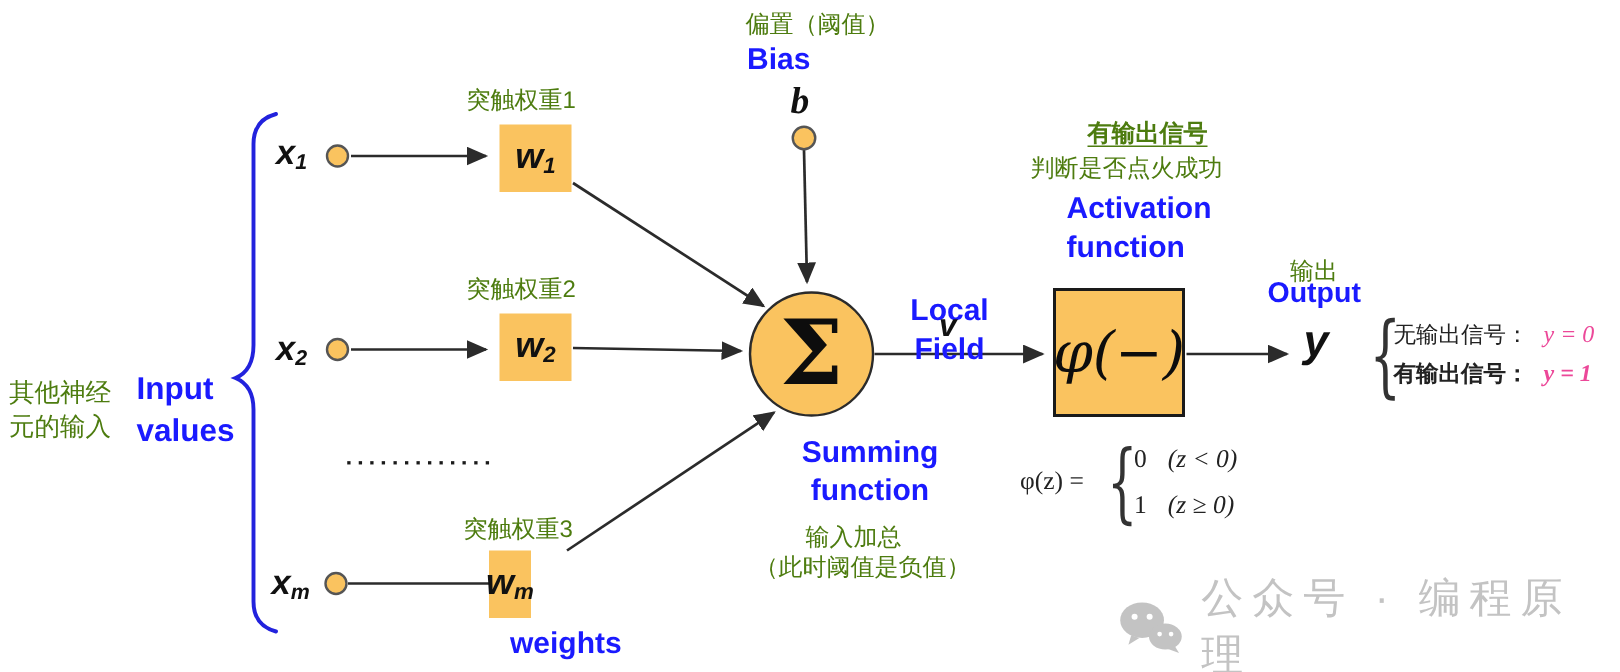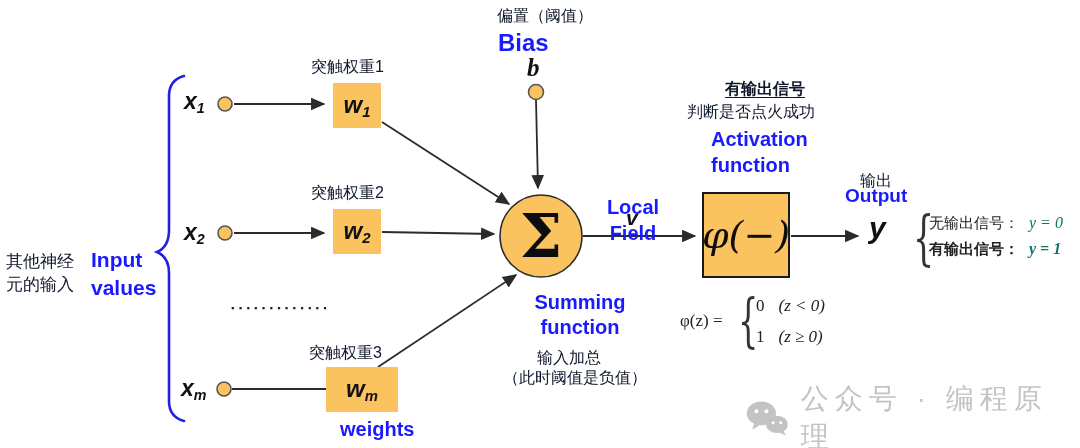--- a/index.html
+++ b/index.html
@@ -1,21 +1,21 @@
 <!DOCTYPE html>
 <html><head>
 <meta charset="utf-8">
 <style>
   html,body{margin:0;padding:0;}
   body{
     width:1080px;height:448px;background:#ffffff;overflow:hidden;position:relative;
     font-family:"Liberation Sans", sans-serif;
   }
   .abs{position:absolute;}
-  .cn{color:#0f172a;font-size:16px;font-family:"Liberation Sans",sans-serif;}
+  .cn{color:#4d7c0f;font-size:16px;font-family:"Liberation Sans",sans-serif;}
   .blue{color:#1a1aff;font-weight:700;}
   .prelines{white-space:pre-line;}
   .math{font-style:italic;font-weight:700;color:#111;}
   .sub{font-size:62%;vertical-align:-22%;}
   .weight-box{
     width:48px;height:45px;background:#fac35f;
     display:flex;align-items:center;justify-content:center;
     font-style:italic;font-weight:700;font-size:24px;color:#111;
   }
   .node-circle-label{display:flex;align-items:center;justify-content:center;}
@@ -29,21 +29,21 @@
   }
   .phi-glyph{
     font-family:"DejaVu Serif",serif;font-style:italic;font-size:38px;color:#0d0d0d;line-height:1;
   }
   .brace-glyph{
     font-family:"DejaVu Serif",serif;color:#333;display:inline-block;
     transform:scaleX(0.55);transform-origin:left center;line-height:1;font-weight:400;
   }
   .case-row{display:flex;gap:10px;align-items:baseline;text-align:center;}
   .case-label{font-family:"Liberation Serif",serif;font-size:15px;color:#222;}
-  .case-value{font-family:"Liberation Serif",serif;font-size:16px;font-style:italic;color:#0f766e;}
+  .case-value{font-family:"Liberation Serif",serif;font-size:16px;font-style:italic;color:#ec4899;}
   .eq-text{font-family:"Liberation Serif",serif;font-size:17px;color:#222;}
   .underlined{text-decoration:underline;text-underline-offset:3px;font-weight:700;}
   .dots{font-size:9px;letter-spacing:4.5px;color:#1a1a1a;}
   .watermark{display:flex;align-items:center;gap:12px;color:#c3c3c3;}
   .watermark-text{font-size:28px;letter-spacing:6px;color:#c3c3c3;font-weight:400;}
 </style>
 </head>
 <body>
 
 <svg class="abs" style="left:0;top:0;" width="1080" height="448" viewBox="0 0 1080 448">
@@ -98,27 +98,27 @@
 <div class="abs weight-box" style="left:333px;top:209px;">
   <span><span>w</span><span class="sub">2</span></span>
 </div>
 
 <div class="abs dots" style="left:231px;top:303px;">▪▪▪▪▪▪▪▪▪▪▪▪▪</div>
 
 <div class="abs math" style="left:181px;top:375px;font-size:23px;">
   <span>x</span><span class="sub">m</span>
 </div>
 <div class="abs cn" style="left:309px;top:343px;">突触权重3</div>
-<div class="abs weight-box" style="left:326px;top:367px;width:72px;">
+<div class="abs weight-box" style="left:326px;top:367px;width:28px;">
   <span><span>w</span><span class="sub">m</span></span>
 </div>
 <div class="abs blue" style="left:340px;top:418px;font-size:20px;">weights</div>
 
 <div class="abs cn" style="left:497px;top:6px;">偏置（阈值）</div>
-<div class="abs blue" style="left:498px;top:29px;font-size:24px;">Bias</div>
+<div class="abs blue" style="left:498px;top:29px;font-size:20px;">Bias</div>
 <div class="abs math" style="left:527px;top:54px;font-size:25px;font-family:'Liberation Serif',serif;">b</div>
 
 <div class="abs sigma-glyph node-circle-label" style="left:510px;top:197px;width:62px;height:78px;">Σ</div>
 <div class="abs blue prelines" style="left:527px;top:290px;font-size:20px;line-height:1.25;text-align:center;width:106px;">Summing
 function</div>
 <div class="abs cn" style="left:537px;top:348px;">输入加总</div>
 <div class="abs cn" style="left:503px;top:368px;">（此时阈值是负值）</div>
 
 <div class="abs blue prelines" style="left:598px;top:146px;font-size:20px;line-height:1.3;text-align:center;width:70px;margin-top:48px;">Local
 Field</div>

